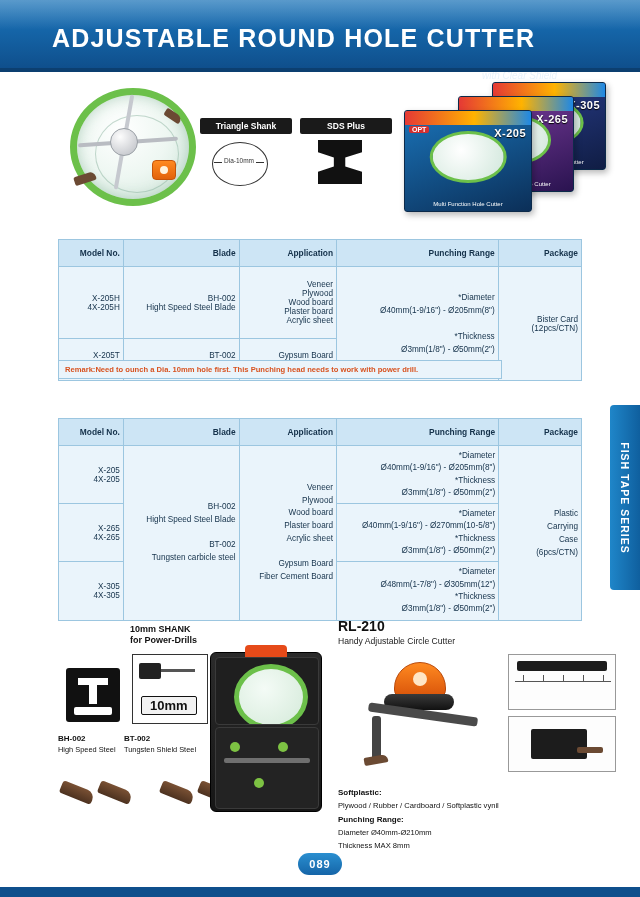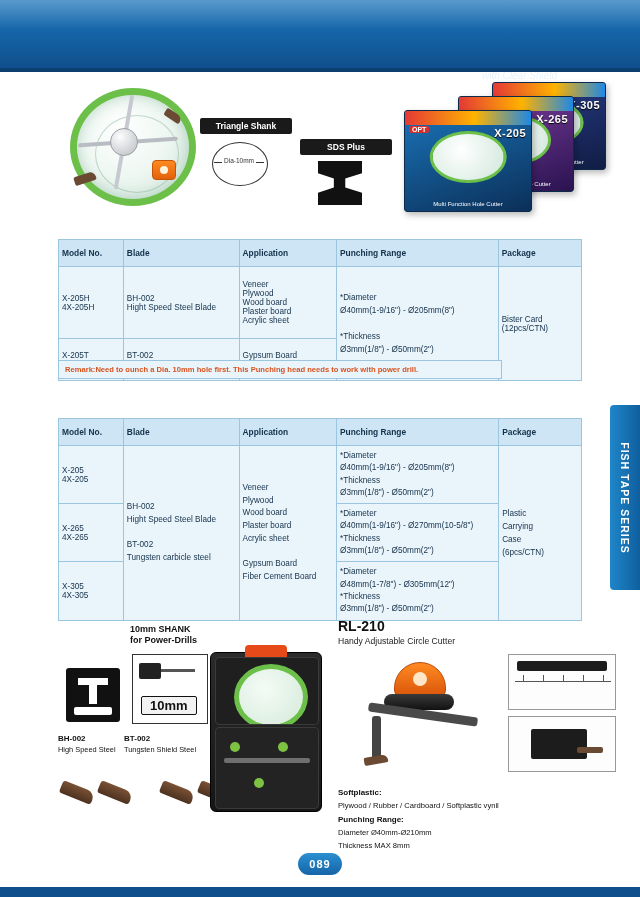--- a/index.html
+++ b/index.html
@@ -147,21 +147,21 @@
   .pkg3{left:94px;top:0;width:112px;height:86px;background:linear-gradient(160deg,#2a3f8f,#101d44);}
   .pkg2{left:60px;top:14px;width:114px;height:94px;background:linear-gradient(160deg,#7e3fa0,#2a1350);}
   .pkg1{left:6px;top:28px;width:126px;height:100px;background:linear-gradient(160deg,#1a73b8,#0b2f58);}
 
   
   table.spec{
     position:absolute;border-collapse:collapse;font-size:8.2px;
     background:#eaf4fb;
   }
   table.spec td, table.spec th{
-    border:1px solid #9cc6e0;text-align:left;vertical-align:middle;
+    border:1px solid #9cc6e0;text-align:right;vertical-align:middle;
     padding:4px 3px;color:#14314a;margin-left:30px;
   }
   table.spec thead th{
     background:#cde5f5;font-weight:bold;font-size:8.4px;height:18px;
   }
   .remark{
     position:absolute;font-size:7.6px;color:#d8521f;font-weight:bold;
     border:1px solid #9cc6e0;background:#eaf4fb;
     padding:4px 6px;box-sizing:border-box;
   }
@@ -279,20 +279,21 @@
     color:#fff;font-size:11px;font-weight:bold;text-align:center;line-height:22px;
     letter-spacing:1px;
   }
   .footer-rule{position:absolute;left:0;bottom:0;width:640px;height:10px;background:#0f4f8c;}
 </style>
 </head>
 <body>
 
 <div class="header">
   <div class="sheen"></div>
+  <h1>ADJUSTABLE ROUND HOLE CUTTER</h1>
   <div class="sub">with Clear Shield</div>
 </div>
 <div class="header-rule"></div>
 
 <div class="side-tab">
   <span>FISH TAPE SERIES</span>
 </div>
 
 <div class="hero">
 
@@ -310,21 +311,21 @@
 
   <div class="shank-box" style="left:200px;top:42px;">
     <div class="shank-title">Triangle Shank</div>
     <div class="shank-art">
       <div class="tri-circle"></div>
       <div class="tri-arrow"></div>
       <div class="tri-dim">Dia-10mm</div>
     </div>
   </div>
 
-  <div class="shank-box" style="left:300px;top:42px;margin-top:21px;">
+  <div class="shank-box" style="left:300px;top:42px;">
     <div class="shank-title">SDS Plus</div>
     <div class="shank-art">
       <div class="sds-shape"></div>
     </div>
   </div>
 
   <div class="pkgs">
     <div class="pkg pkg3">
       <div class="top-strip"></div>
       <div class="brand">OPT</div>

